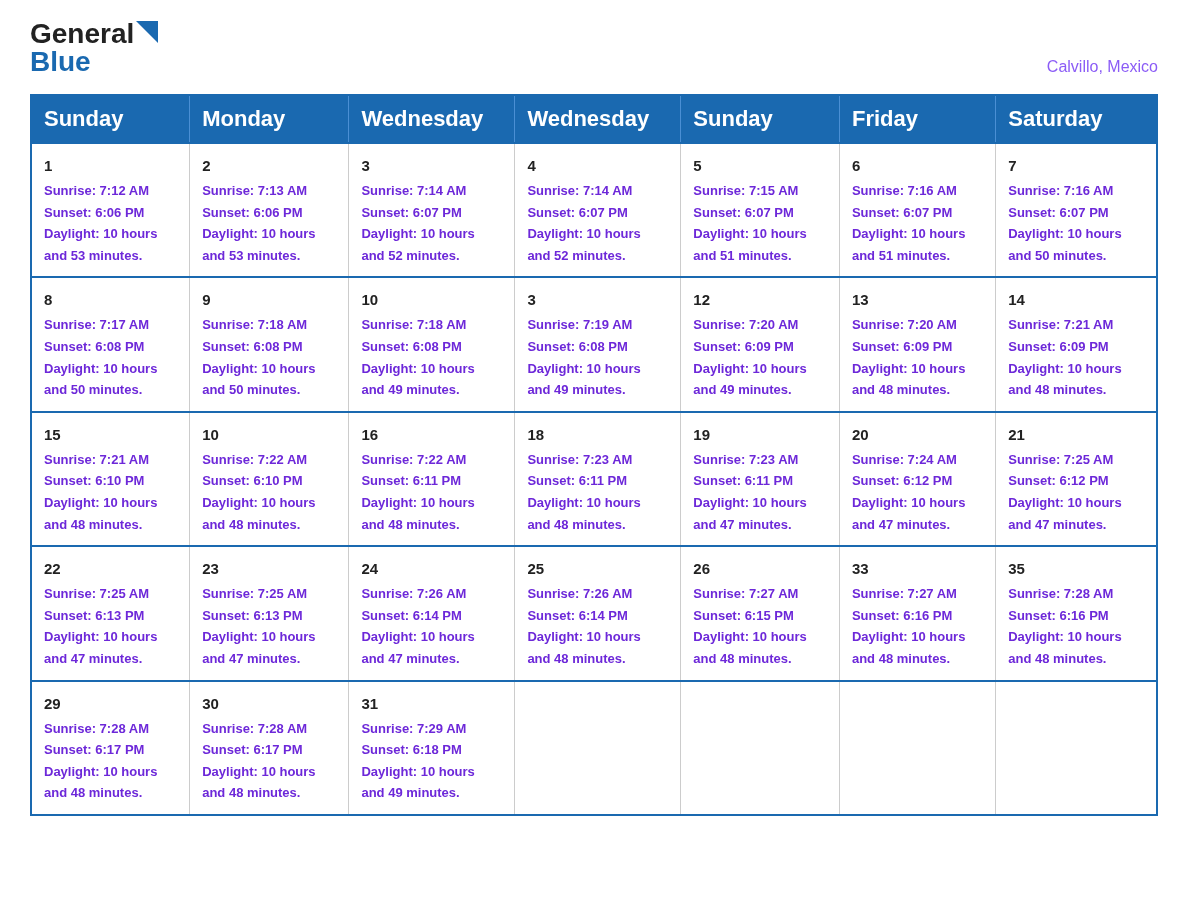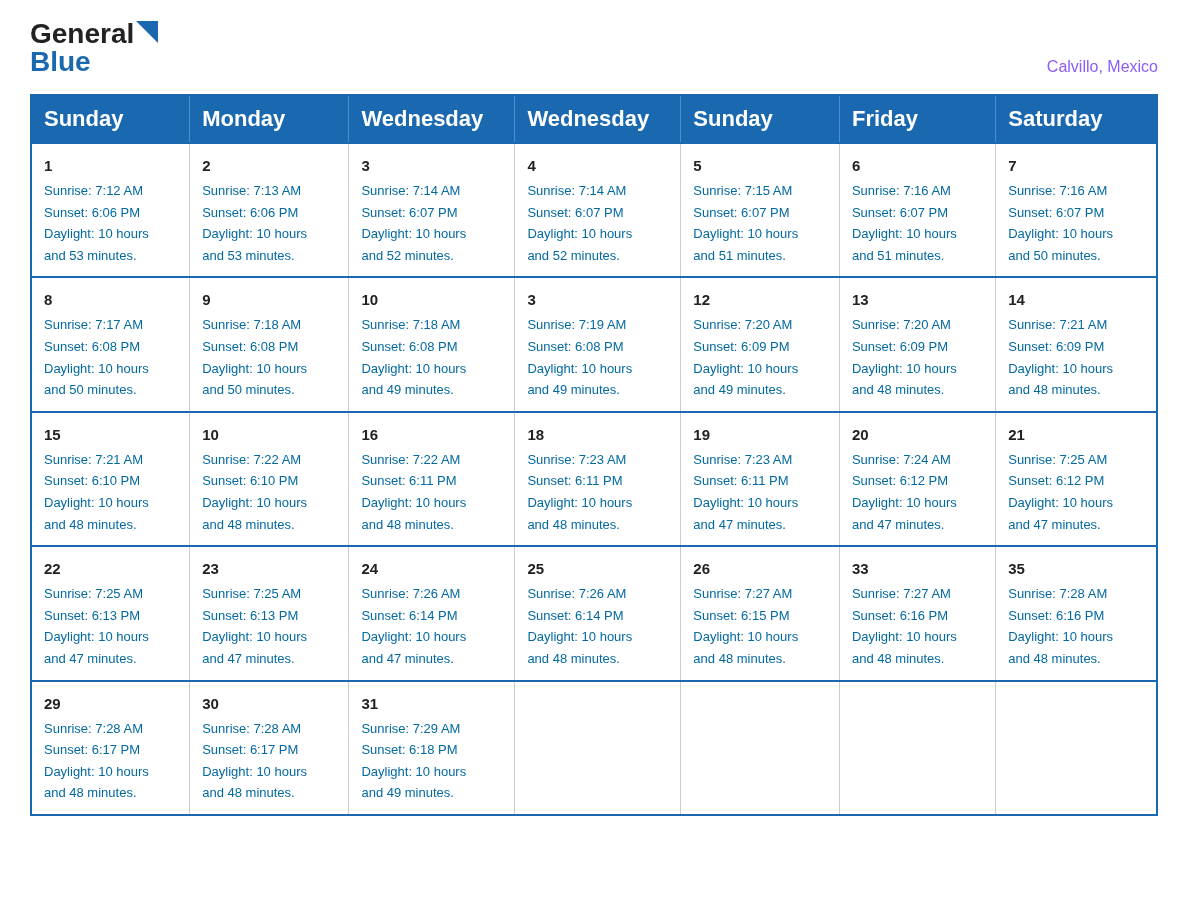--- a/index.html
+++ b/index.html
@@ -84,22 +84,23 @@
       border-right: none;
     }
     .day-num {
       font-size: 15px;
       font-weight: bold;
       display: block;
       margin-bottom: 2px;
     }
     .day-info {
       font-size: 13px;
-      color: #0369a1;
+      color: #6d28d9;
       line-height: 1.55;
+      font-weight: bold;
     }
     .empty-cell {
       background: #fff;
     }
   </style>
 </head>
 <body>
 
 <div class="header">
   <div class="logo">

